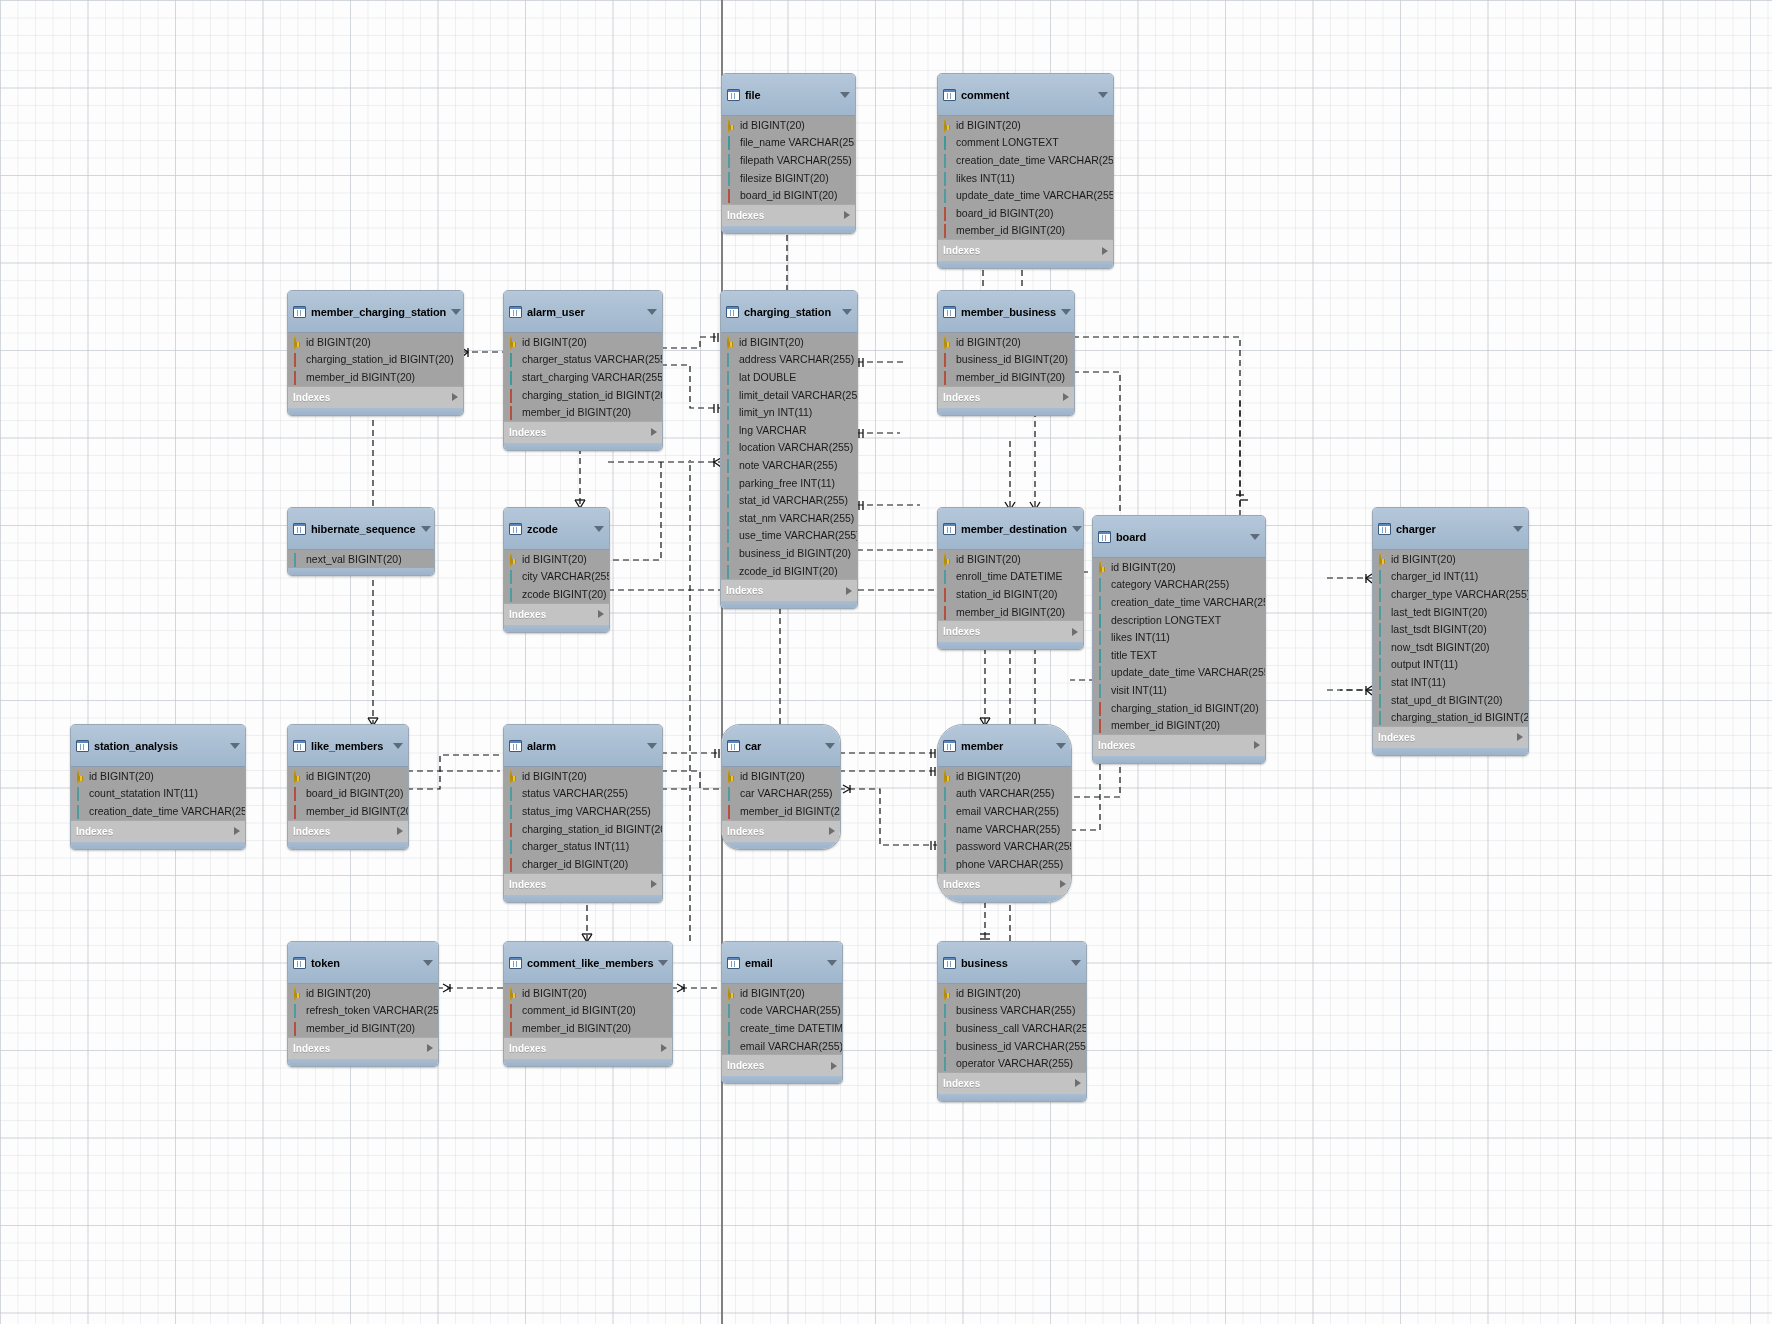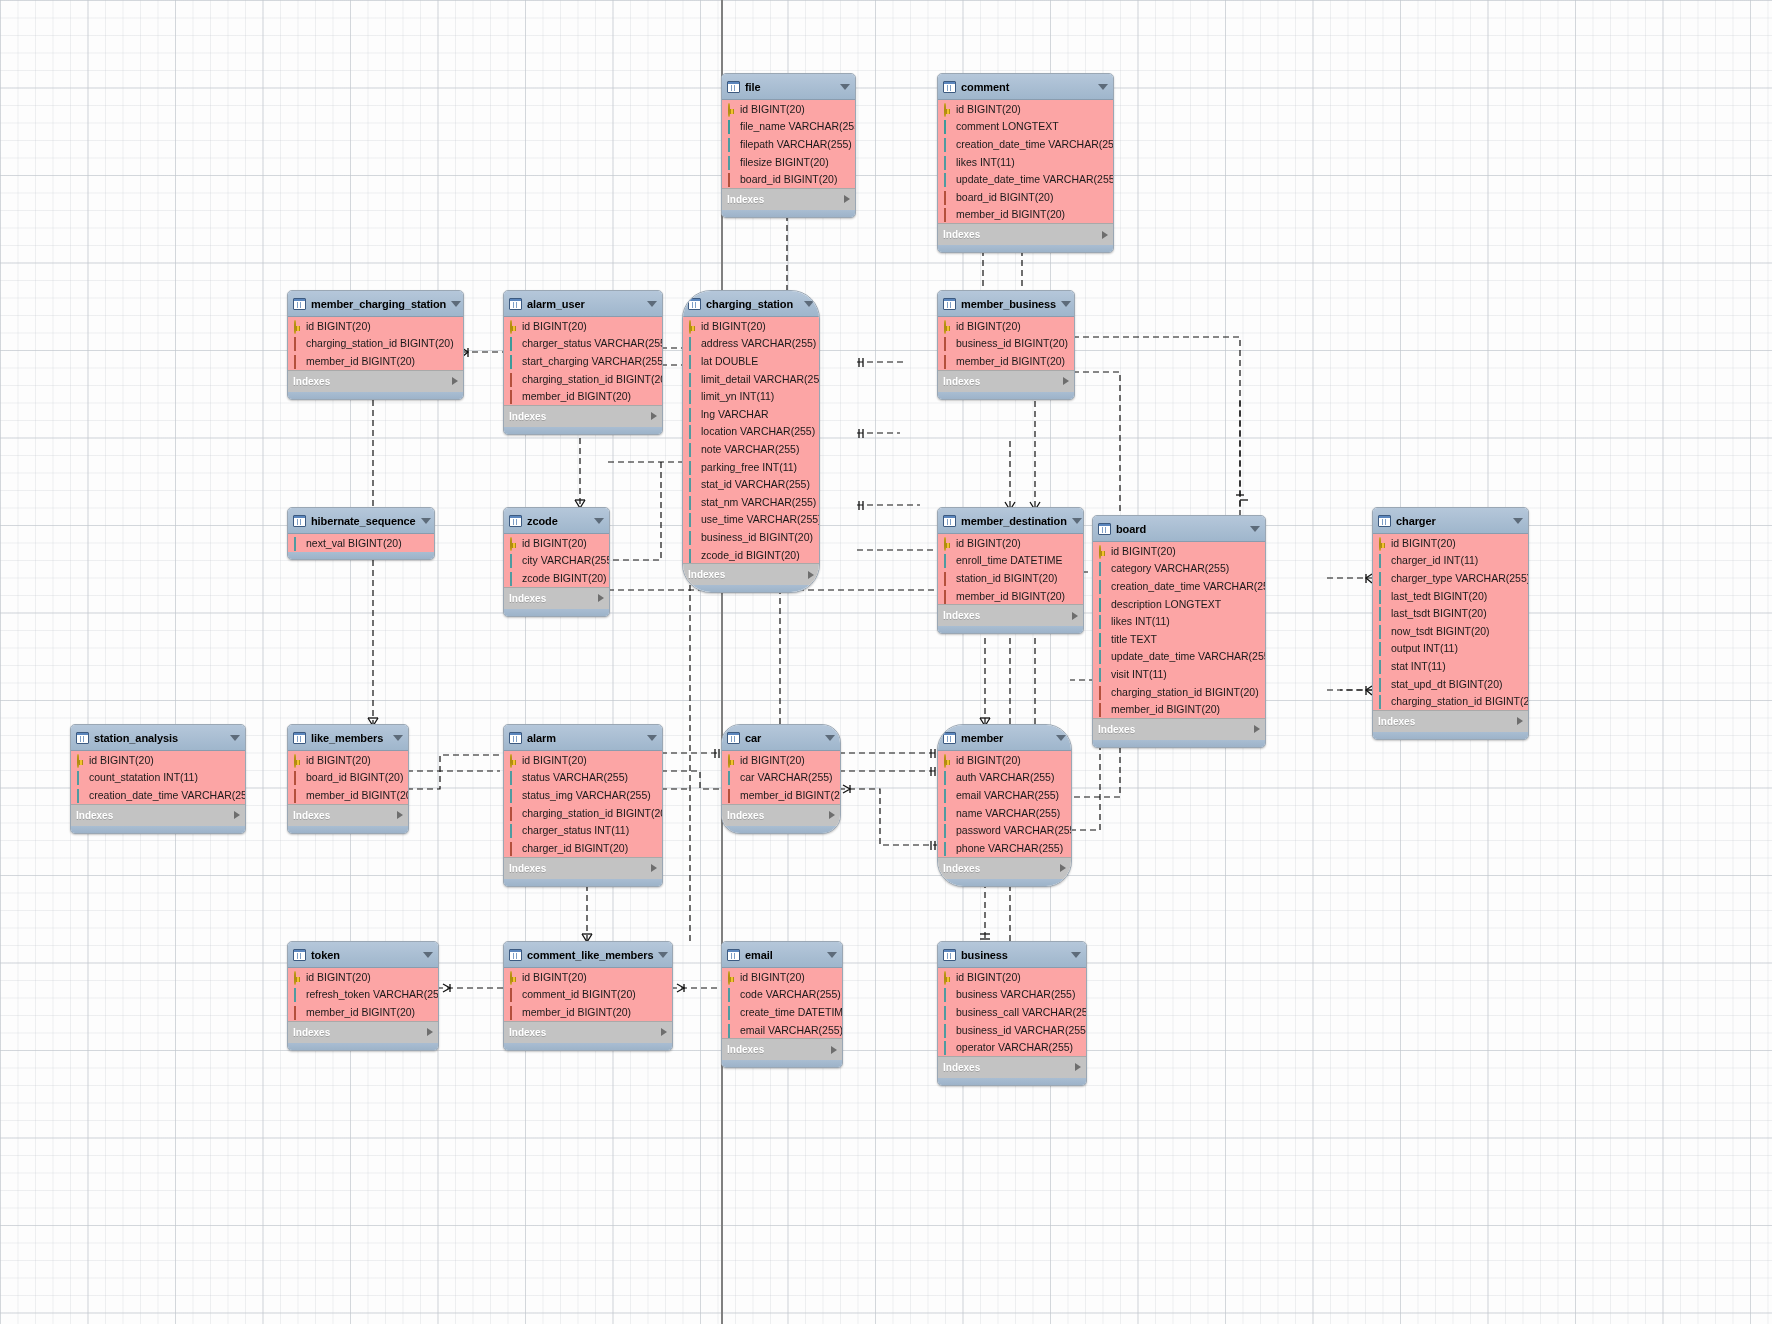--- a/index.html
+++ b/index.html
@@ -33,21 +33,21 @@
     border-radius:5px;
     background:#fff;
     box-shadow:0 1px 2px rgba(0,0,0,.22);
     overflow:hidden;
   }
   .tbl-hdr{
     height:17px;
     background:linear-gradient(to bottom,#b5c7da 0%,#9fb6cc 100%);
     border-bottom:1px solid #8a9cae;
     display:flex;align-items:center;
-    padding:4px 5px;
+    padding:12px 5px;
     gap:5px;
   }
   .tbl-title{
     font-size:11px;font-weight:bold;color:#000;
     white-space:nowrap;letter-spacing:-.1px;
   }
   .tbl-ico{
     width:11px;height:10px;flex:0 0 auto;
     border:1px solid #3c5a80;background:#fff;border-radius:1px;
     position:relative;
@@ -57,21 +57,21 @@
   }
   .tbl-ico::after{
     content:"";position:absolute;left:3px;top:3px;width:1px;height:6px;
     background:#7e9fc6;box-shadow:3px 0 0 #7e9fc6;
   }
   .caret{
     margin-left:auto;
     width:0;height:0;border-left:5px solid transparent;border-right:5px solid transparent;
     border-top:6px solid #5d6b7a;
   }
-  .cols{background:#fca5a5;padding:0;}
+  .cols{background:#a3a3a3;padding:0;}
   .col{
     height:17.6px;display:flex;align-items:center;gap:4px;
     padding:0 5px;font-size:10.5px;color:#1a1a1a;white-space:nowrap;
   }
   .key{
     width:9px;height:10px;flex:0 0 auto;position:relative;
   }
   
   .k-pk{
     width:5px;height:5px;border-radius:50%;
@@ -383,21 +383,21 @@
           <span class="key"><span class="k-d d-fk"></span></span>
           <span>member_id BIGINT(20)</span>
         </div>
       </div>
       <div class="idx">
         <span>Indexes</span>
         <span class="idx-arrow"></span>
       </div>
       <div class="foot"></div>
     </div>
-    <div class="tbl" style="left: 682px; top: 290px; width: 136px; border-radius: 29px;">
+    <div class="tbl" style="left: 720px; top: 290px; width: 136px;">
       <div class="tbl-hdr">
         <span class="tbl-ico"></span>
         <span class="tbl-title">charging_station</span>
         <span class="caret"></span>
       </div>
       <div class="cols">
         <div class="col">
           <span class="key"><span class="k-pk"></span></span>
           <span>id BIGINT(20)</span>
         </div>

